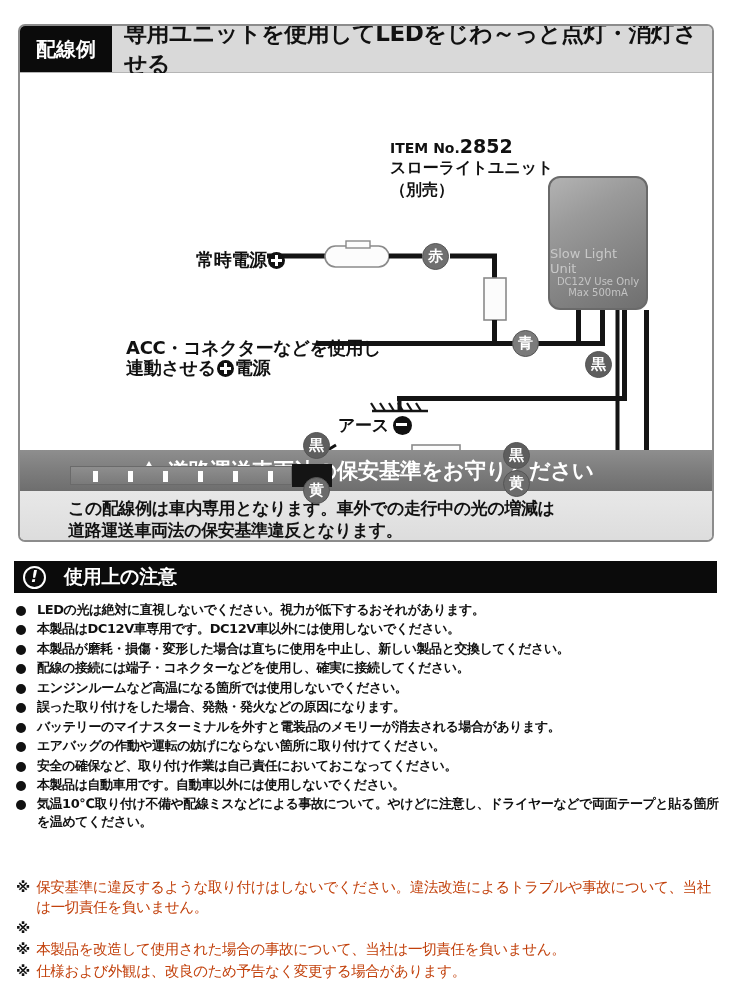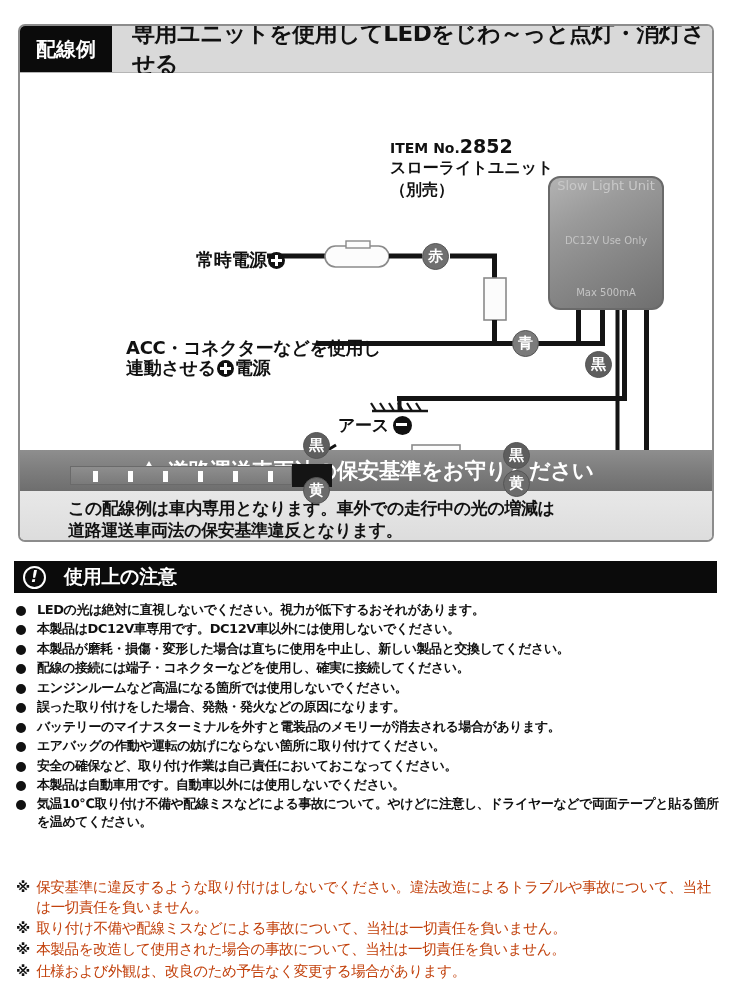--- a/index.html
+++ b/index.html
@@ -30,21 +30,20 @@
     overflow: hidden;
   }
 
   .panel-header {
     position: relative;
     height: 47px;
     background: #d9d9d9;
     border-bottom: 1px solid #b5b5b5;
     display: flex;
     align-items: stretch;
-    gap: 8px;
   }
   .header-badge {
     background: #0b0b0b;
     color: #ffffff;
     width: 92px;
     display: flex;
     align-items: center;
     justify-content: center;
     font-size: 20px;
     font-weight: bold;
@@ -114,29 +113,29 @@
     content: ""; position: absolute; background: #fff;
   }
   .pm::before { left: 3.2px; top: 7.3px; width: 10.6px; height: 2.6px; }
   .pm::after  { left: 7.1px; top: 3.4px; width: 2.8px; height: 10.4px; }
   .pm.minus::after { display: none; }
 
   
   .unit-box {
     position: absolute;
     left: 528px; top: 103px;
-    width: 116px; height: 134px;
+    width: 100px; height: 134px;
     border-radius: 12px;
     background: linear-gradient(150deg,#b3b3b3 0%,#9a9a9a 30%,#8a8a8a 55%,#6f6f6f 100%);
     border: 2px solid #6a6a6a;
     z-index: 5;
     display: flex;
     flex-direction: column;
     align-items: center;
-    justify-content: space-between;
+    justify-content: flex-end;
     padding-bottom: 10px;
   }
   .unit-box .u1 { font-size: 13px; color: #c8c8c8; font-weight: normal; }
   .unit-box .u2 { font-size: 10px; color: #c4c4c4; }
   .unit-box .u3 { font-size: 10px; color: #c4c4c4; }
 
   
   .led-strip {
     position: absolute;
     left: 50px; top: 393px;
@@ -457,21 +456,20 @@
       </div>
   </div>
 
   <div class="notes">
     <div class="note-row">
         <span class="mark">※</span>
         <span class="ntxt">保安基準に違反するような取り付けはしないでください。違法改造によるトラブルや事故について、当社は一切責任を負いません。</span>
       </div>
     <div class="note-row">
         <span class="mark">※</span>
-        <span class="ntxt">取り付け不備や配線ミスなどによる事故について、当社は一切責任を負いません。</span>
       </div>
     <div class="note-row">
         <span class="mark">※</span>
         <span class="ntxt">本製品を改造して使用された場合の事故について、当社は一切責任を負いません。</span>
       </div>
     <div class="note-row">
         <span class="mark">※</span>
         <span class="ntxt">仕様および外観は、改良のため予告なく変更する場合があります。</span>
       </div>
   </div>

